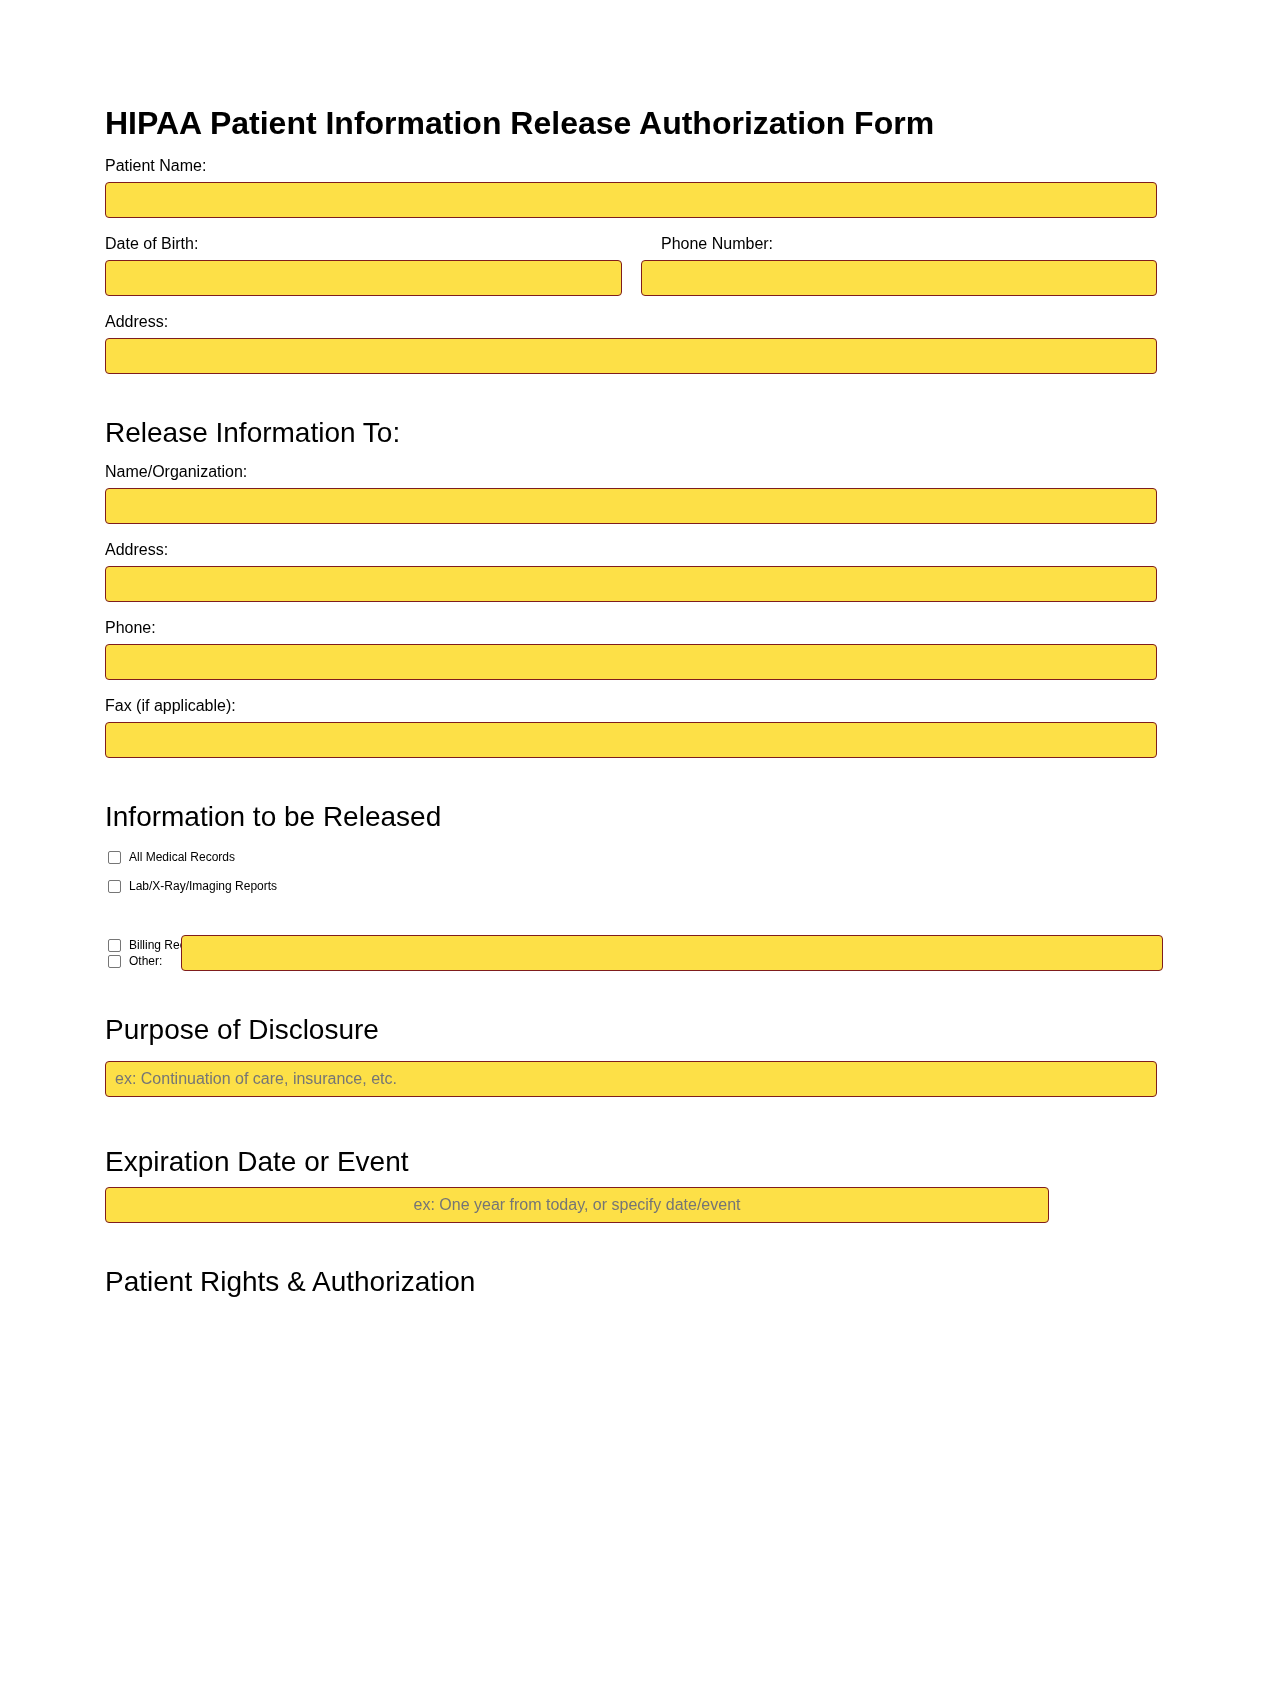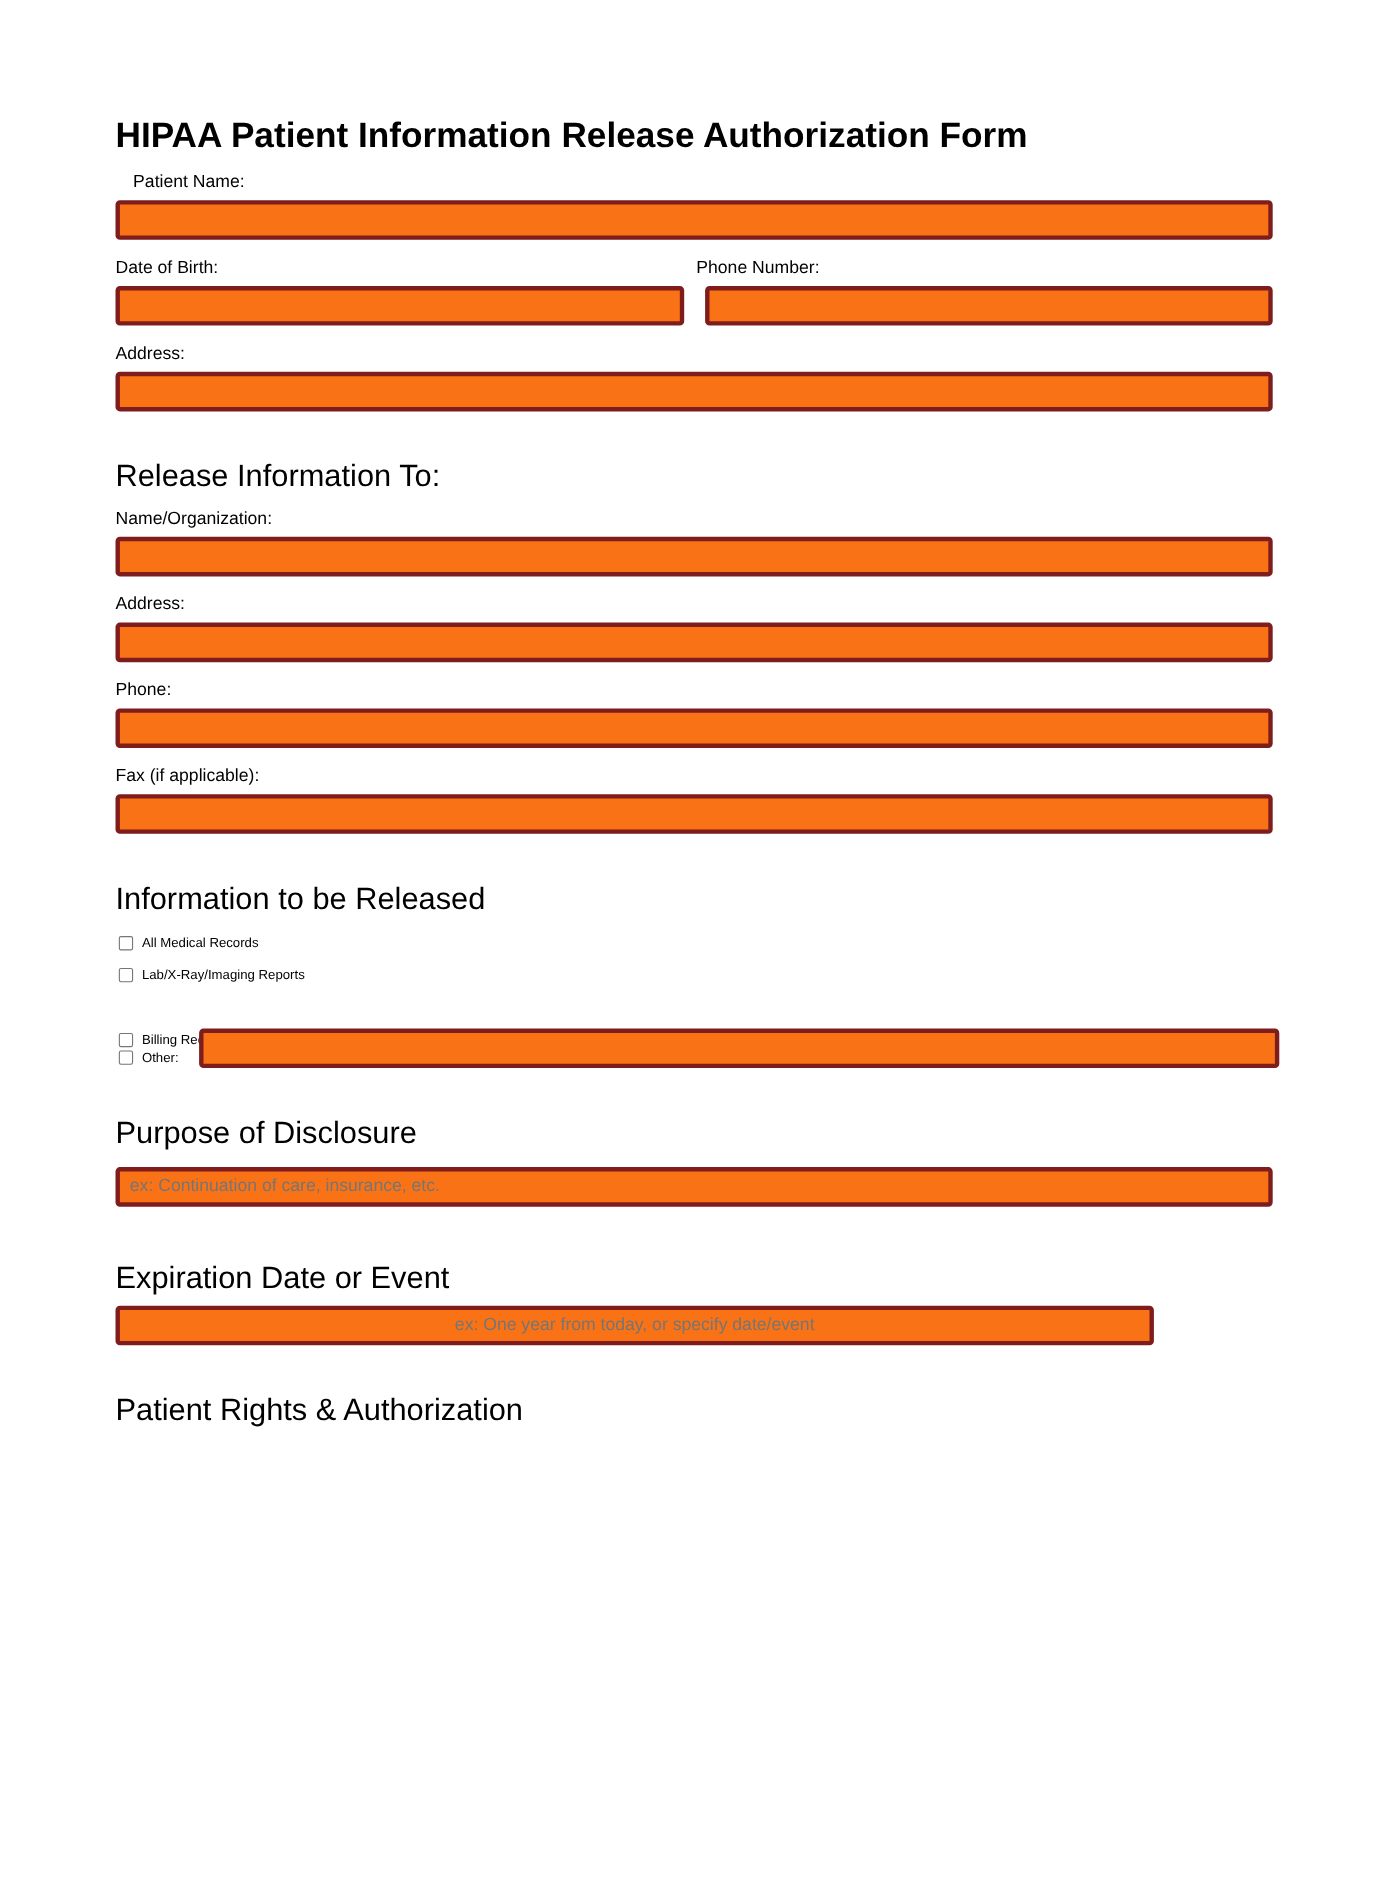--- a/index.html
+++ b/index.html
@@ -2,38 +2,38 @@
 <html><head>
   <meta charset="utf-8">
   <style>
     * { box-sizing: border-box; }
     html, body { margin: 0; padding: 0; background: #ffffff; }
     body { width: 1263px; height: 1707px; font-family: "Liberation Sans", sans-serif; color: #000; position: relative; overflow: hidden; }
     .page { position: absolute; left: 105px; top: 0; width: 1052px; }
     h1 { position: absolute; left: 0; top: 103px; margin: 0; font-size: 32px; font-weight: bold; line-height: 40px; white-space: nowrap; }
     h2 { position: absolute; left: 0; margin: 0; font-size: 28px; font-weight: normal; line-height: 30px; white-space: nowrap; }
     .label { position: absolute; font-size: 16px; line-height: 20px; white-space: nowrap; }
-    .input { position: absolute; height: 36px; border: 4px solid #7f1d1d; border-radius: 4px; background: #f97316; padding: 0 9px; font-family: "Liberation Sans", sans-serif; font-size: 16px; color: #000; outline: none; }
+    .input { position: absolute; height: 36px; border: 1px solid #7f1d1d; border-radius: 4px; background: #fde047; padding: 0 9px; font-family: "Liberation Sans", sans-serif; font-size: 16px; color: #000; outline: none; }
     .input::placeholder { color: #757575; }
     .cb-row { position: absolute; left: 3px; display: flex; align-items: center; font-size: 12px; line-height: 20px; }
     .cb { width: 13px; height: 13px; border: 1px solid #767676; border-radius: 2px; background: #fff; margin: 0 8px 0 0; display: inline-block; }
   </style>
 </head>
 <body>
 
 <div class="page">
   <h1>HIPAA Patient Information Release Authorization Form</h1>
 
-  <div class="label" style="left:16px; top:156px;">Patient Name:</div>
+  <div class="label" style="left:0; top:156px;">Patient Name:</div>
   <input class="input" style="left: 0px; top: 182px; width: 1052px;" value="">
 
   <div class="label" style="left:0; top:234px;">Date of Birth:</div>
   <input class="input" style="left: 0px; top: 260px; width: 517px;" value="">
 
-  <div class="label" style="left:528px; top:234px;">Phone Number:</div>
+  <div class="label" style="left:556px; top:234px;">Phone Number:</div>
   <input class="input" style="left: 536px; top: 260px; width: 516px;" value="">
 
   <div class="label" style="left:0; top:312px;">Address:</div>
   <input class="input" style="left: 0px; top: 338px; width: 1052px;" value="">
 
   <h2 style="top:418px;">Release Information To:</h2>
 
   <div class="label" style="left:0; top:462px;">Name/Organization:</div>
   <input class="input" style="left: 0px; top: 488px; width: 1052px;" value="">
 

